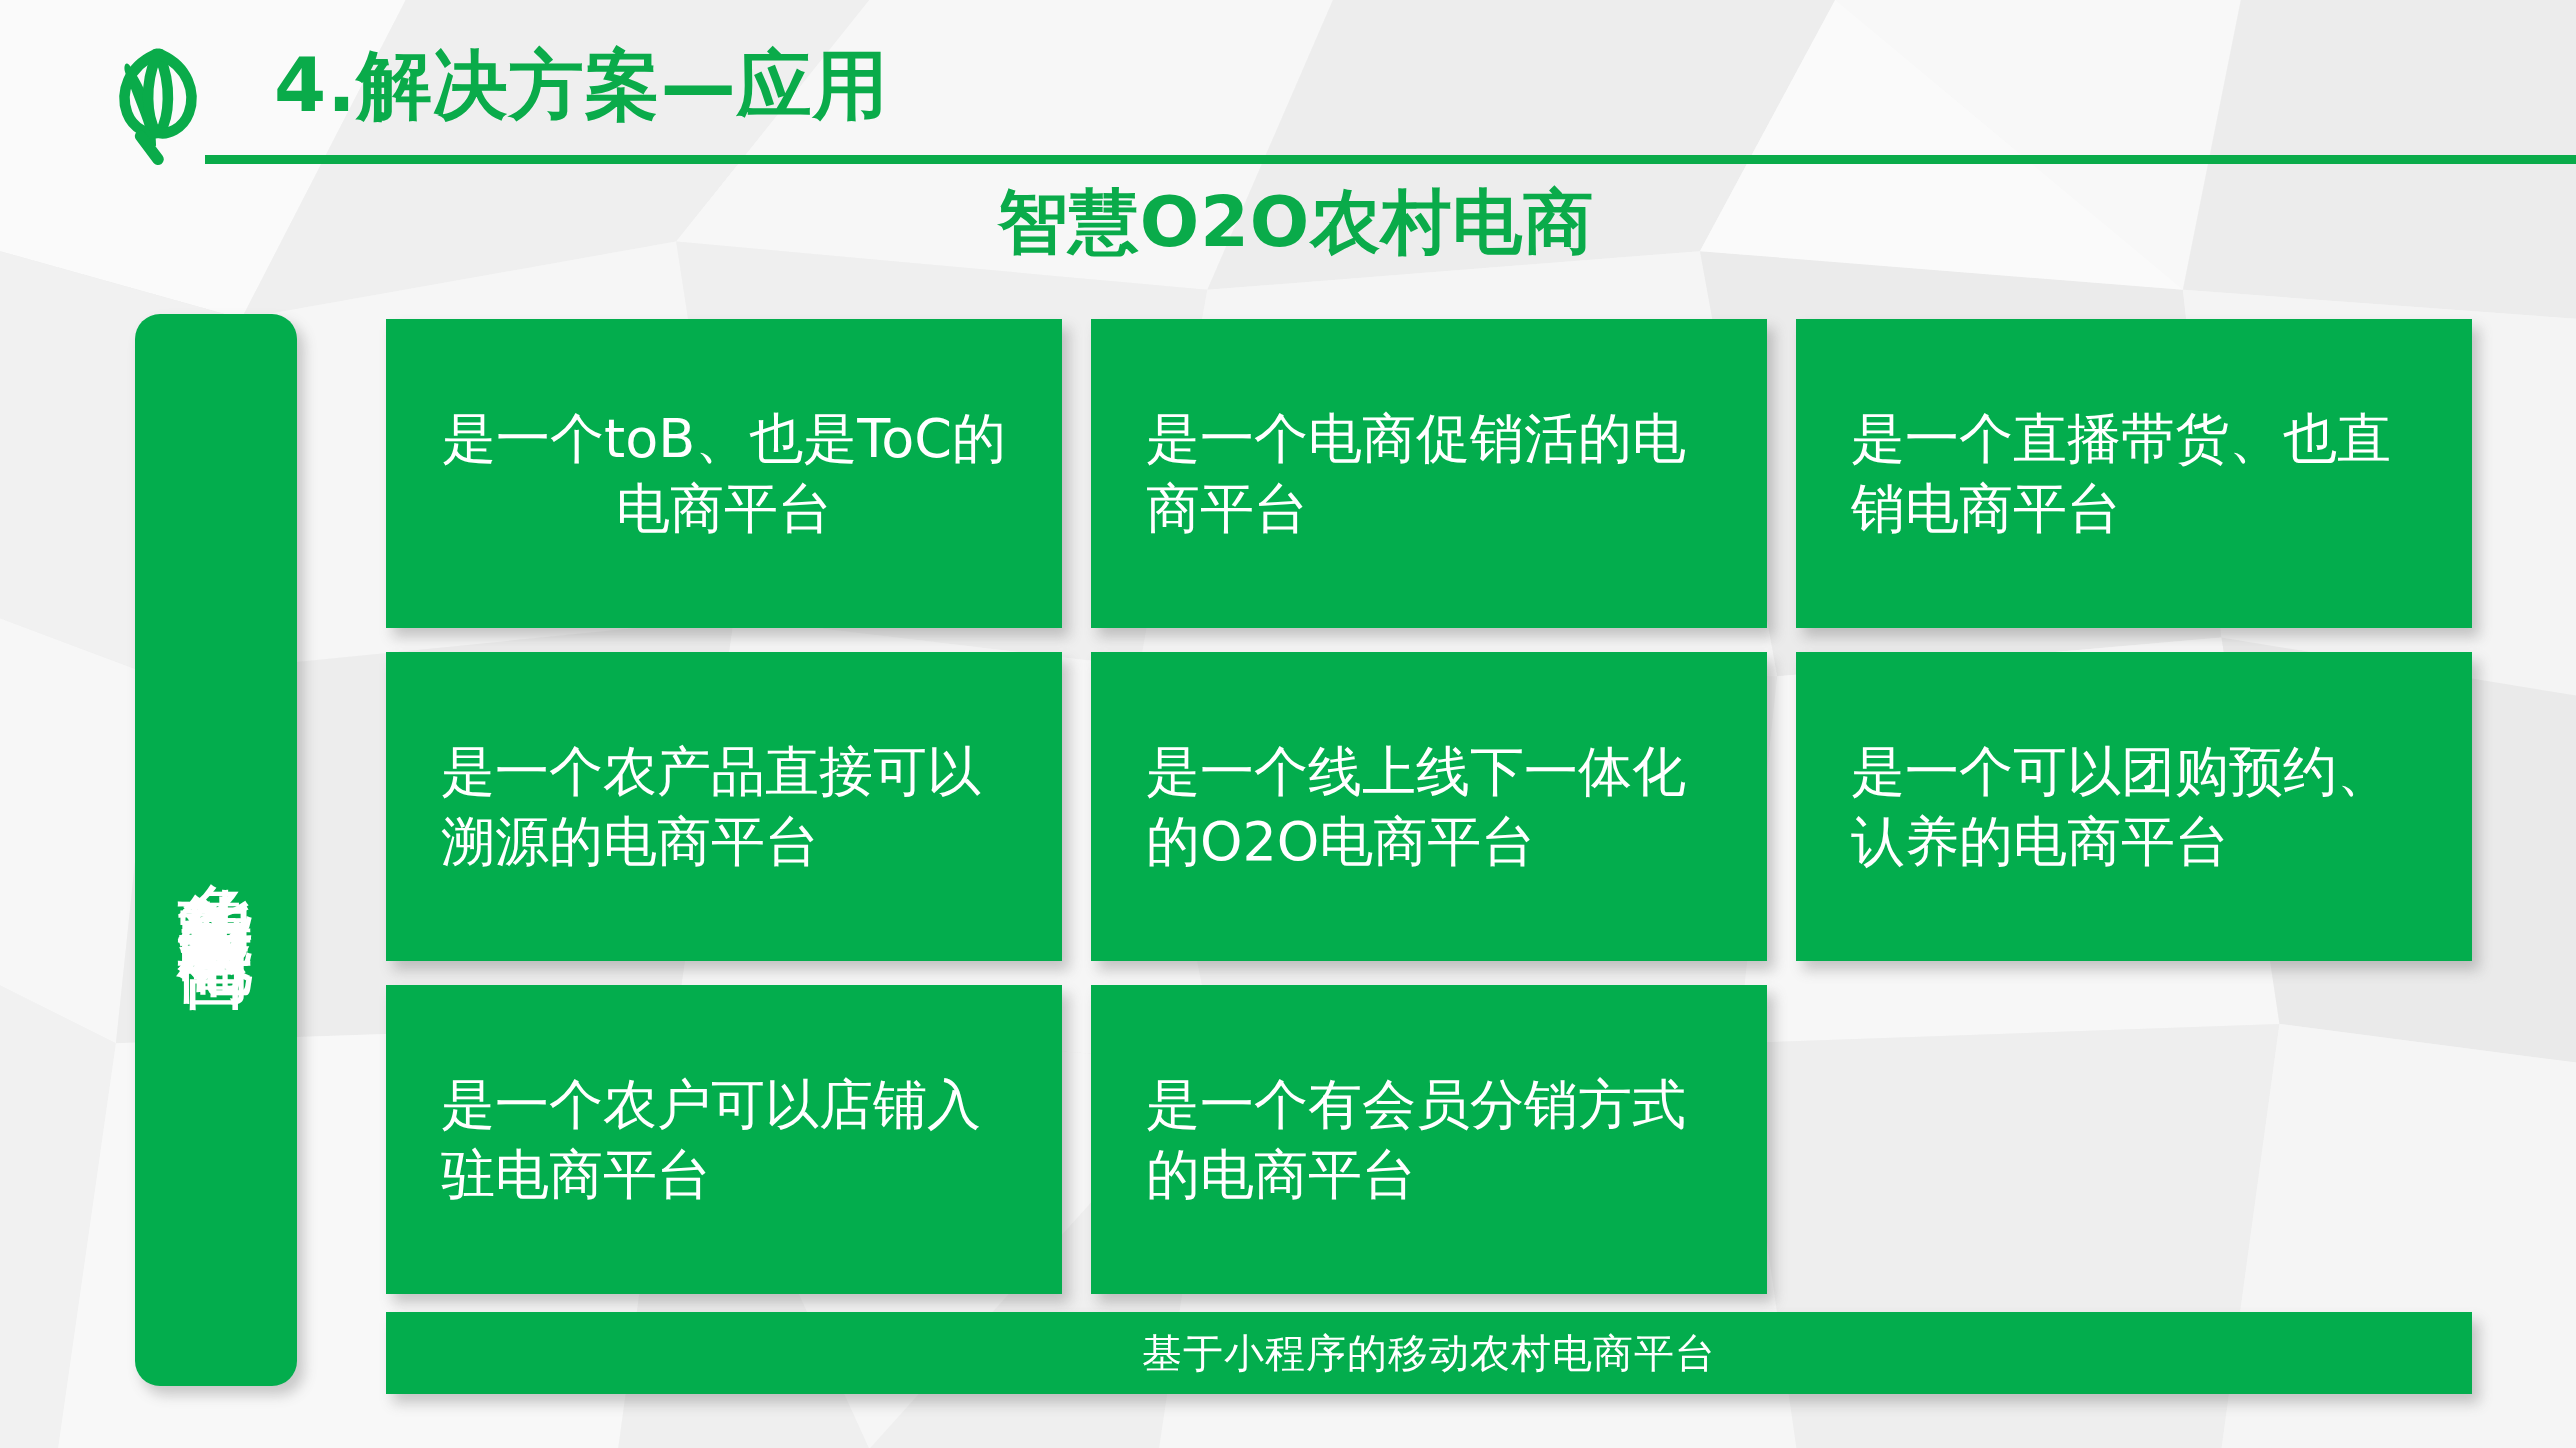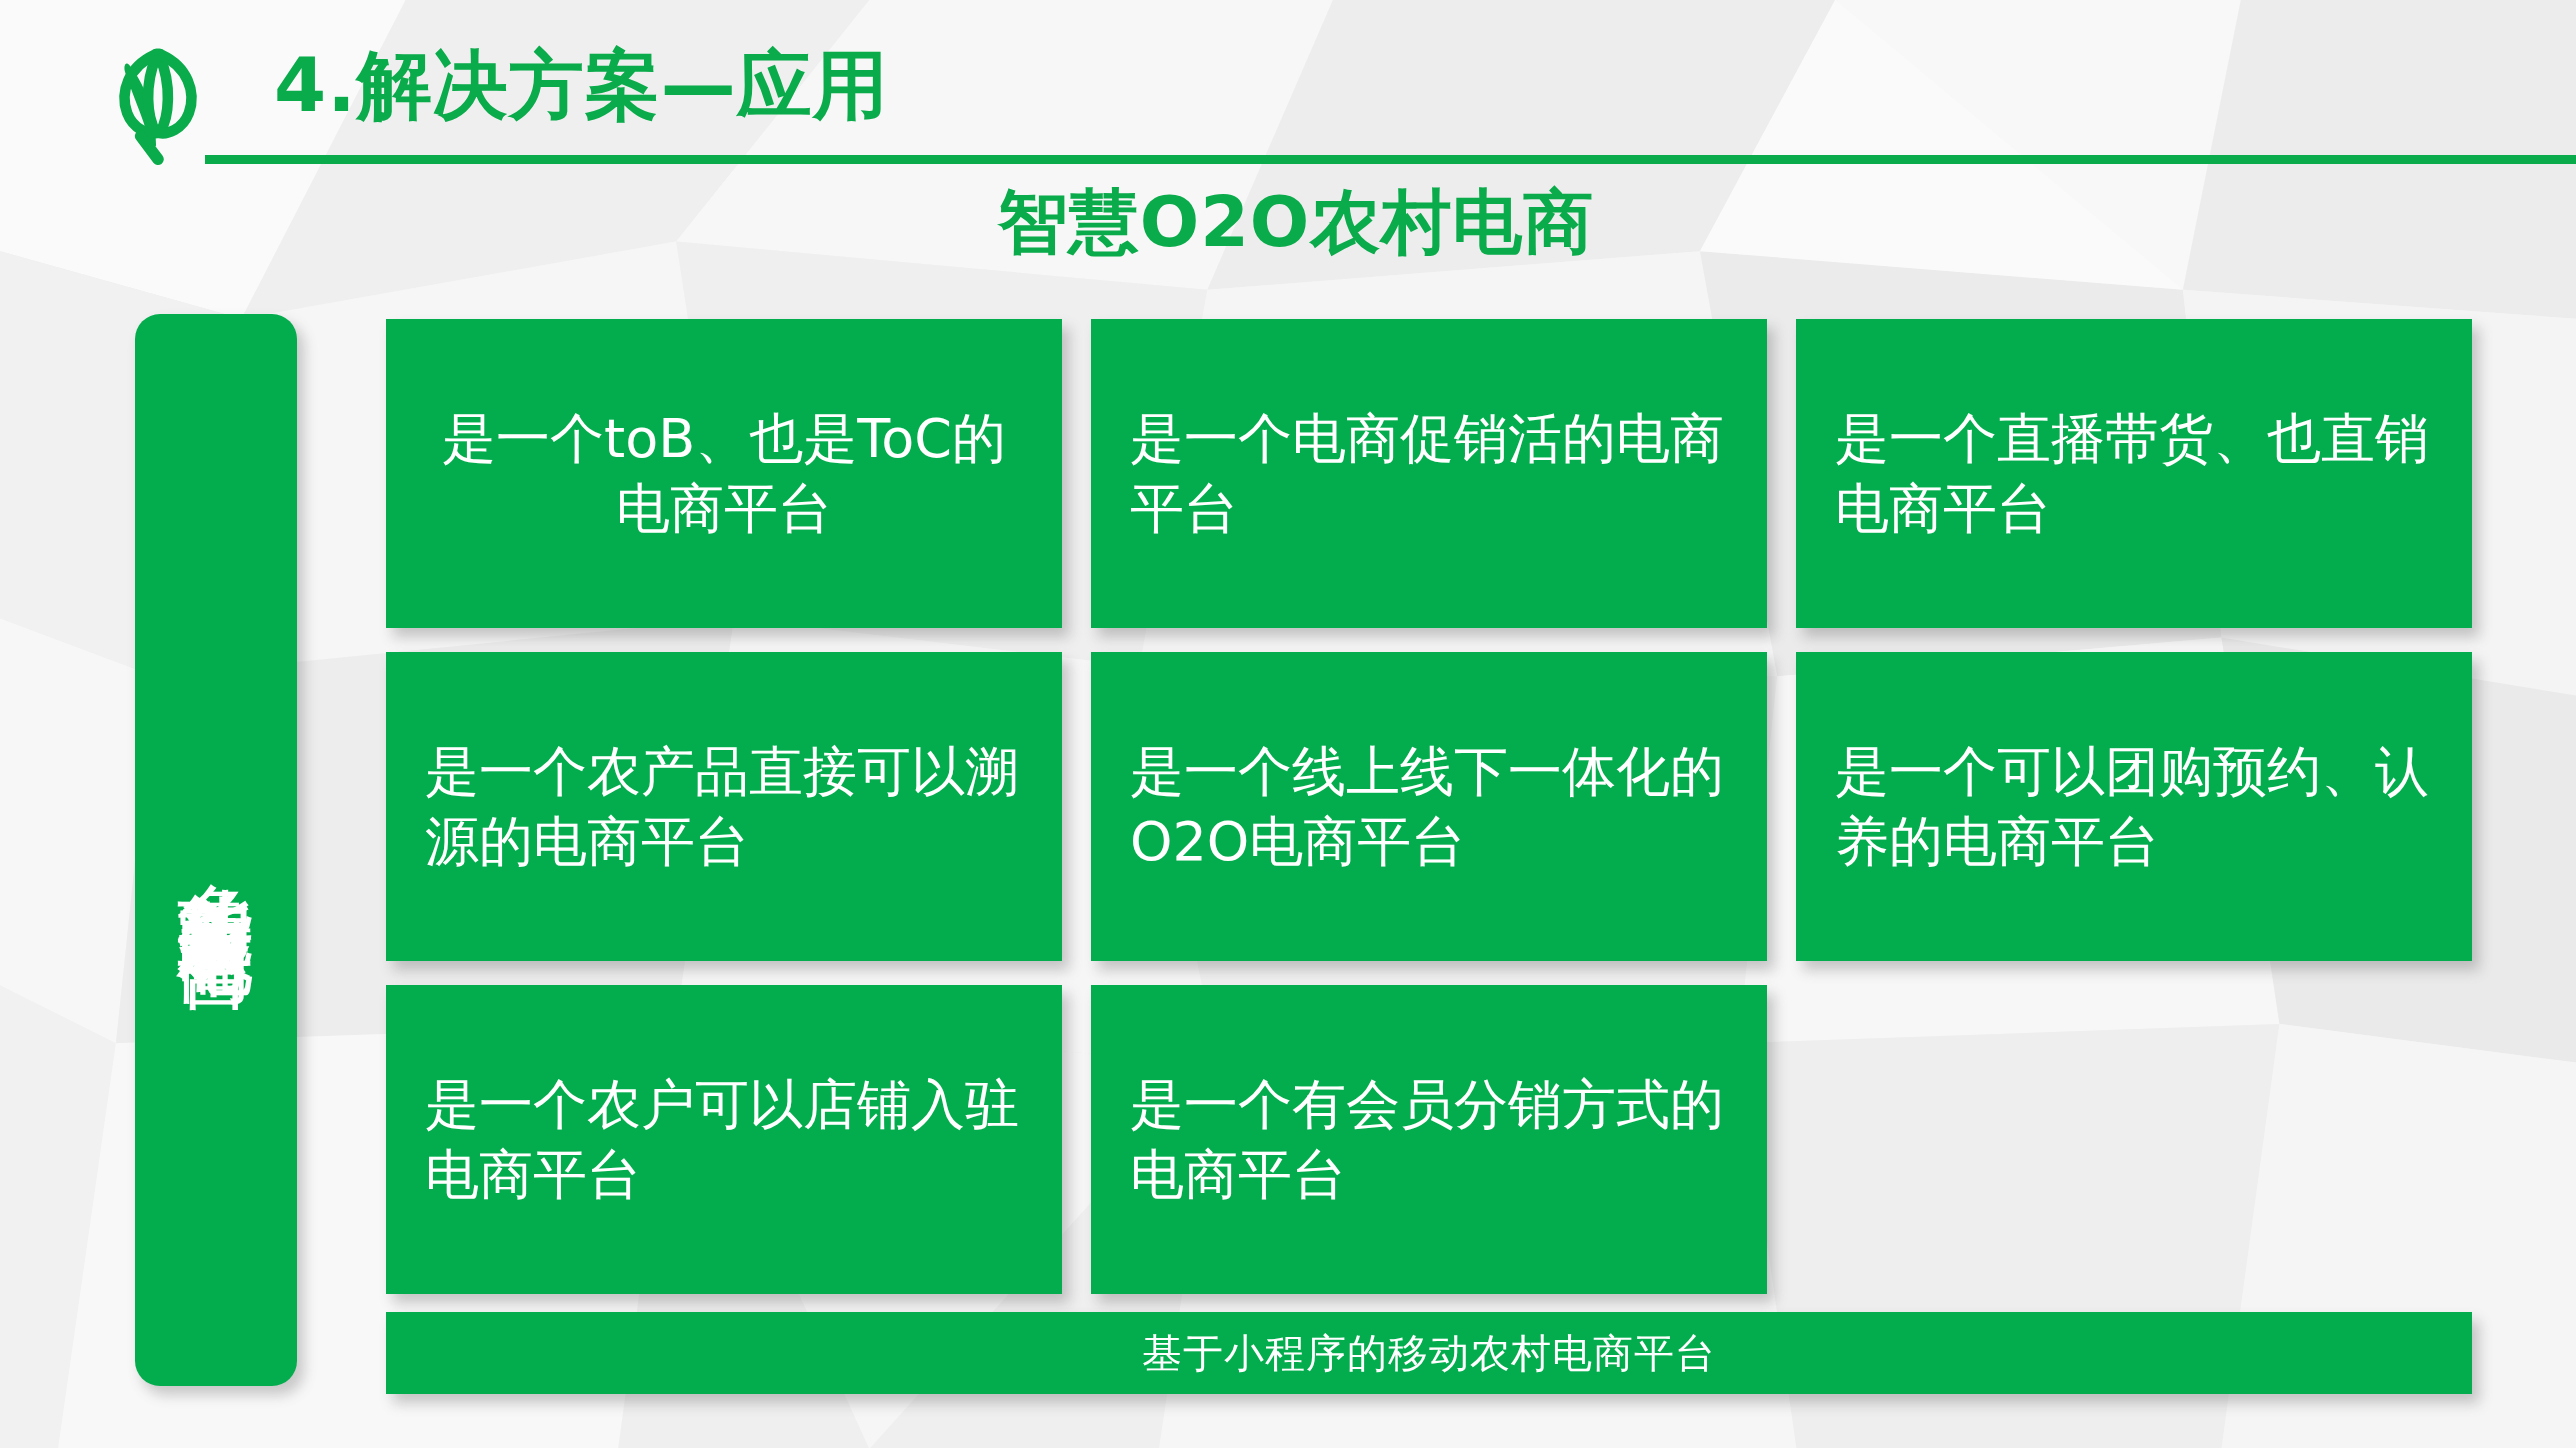--- a/index.html
+++ b/index.html
@@ -60,21 +60,21 @@
     display:grid;
     grid-template-columns:repeat(3, 676px);
     grid-template-rows:repeat(3, 309px);
     column-gap:29px; row-gap:24px;
     z-index:4;
   }
   .cell {
     background:#03ad4d;
     box-shadow:6.8px 8.7px 12.6px rgba(90,90,90,.32);
     display:flex; align-items:center;
-    padding:0 39px;
+    padding:0 55px;
   }
   .cell-text {
     color:#fff; font-size:54px; line-height:1.28;
     font-weight:400; letter-spacing:0px;
     font-family:"DejaVu Sans","Liberation Sans",sans-serif;
     word-break:break-all;
   }
   .cell.centered { justify-content:center; text-align:center; }
   .cell.centered .cell-text { text-align:center; }
 

